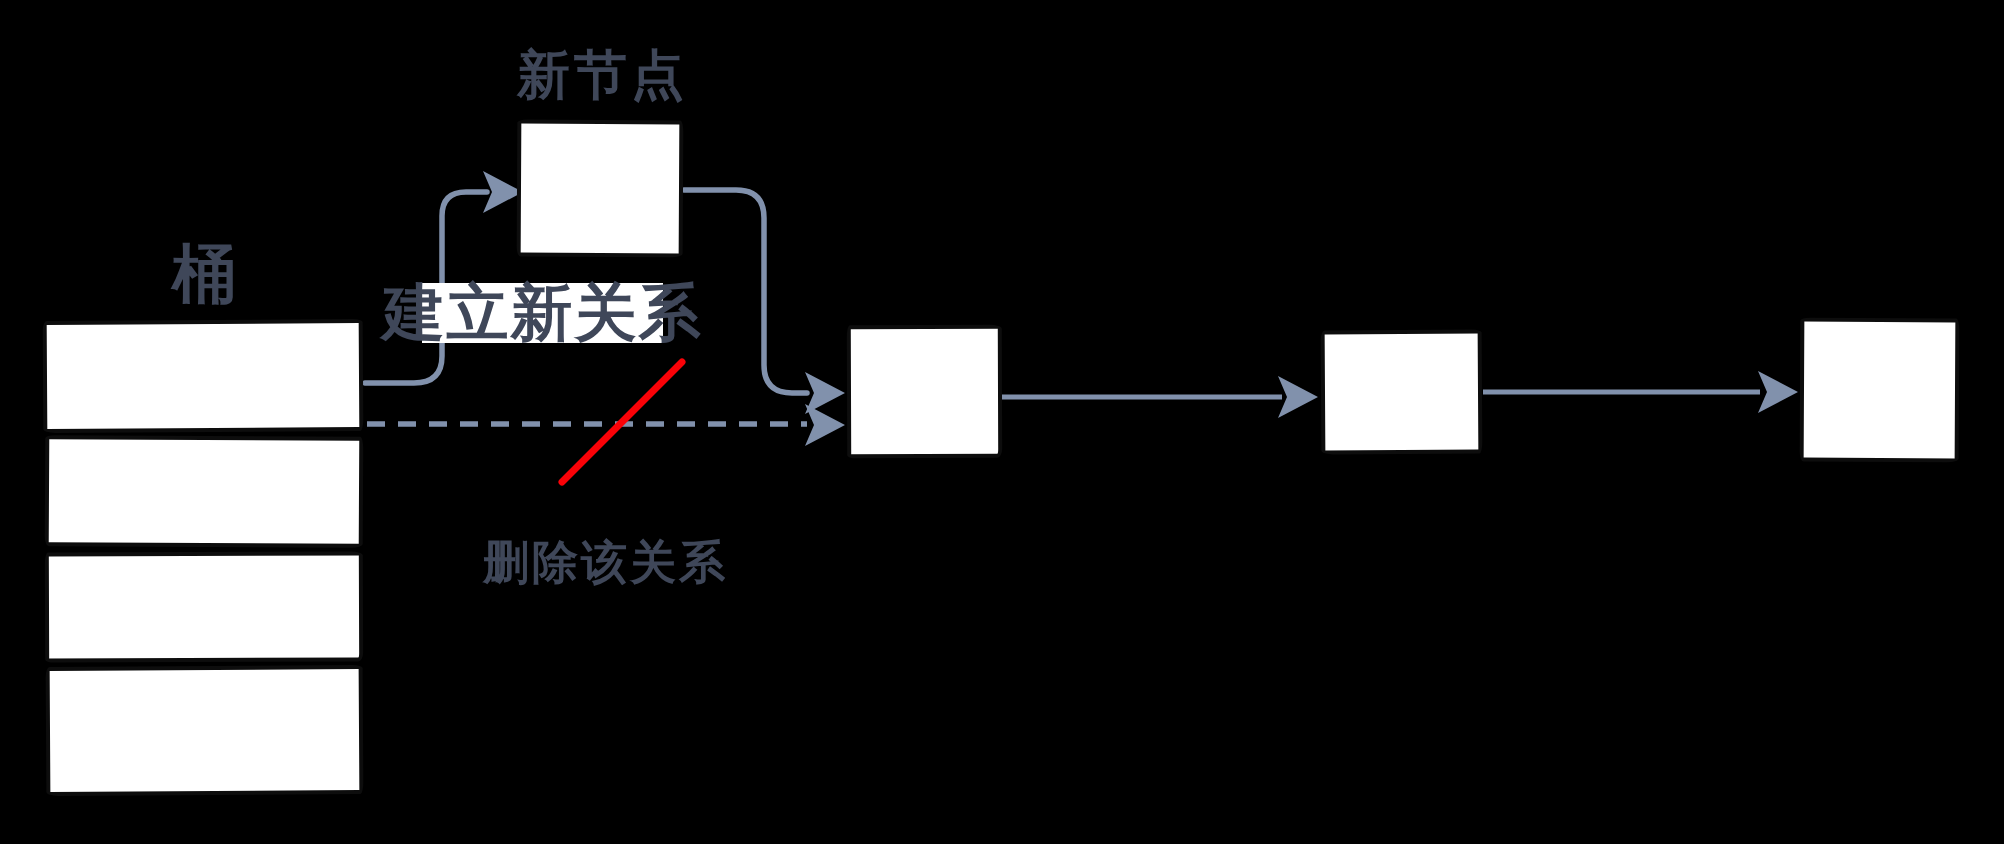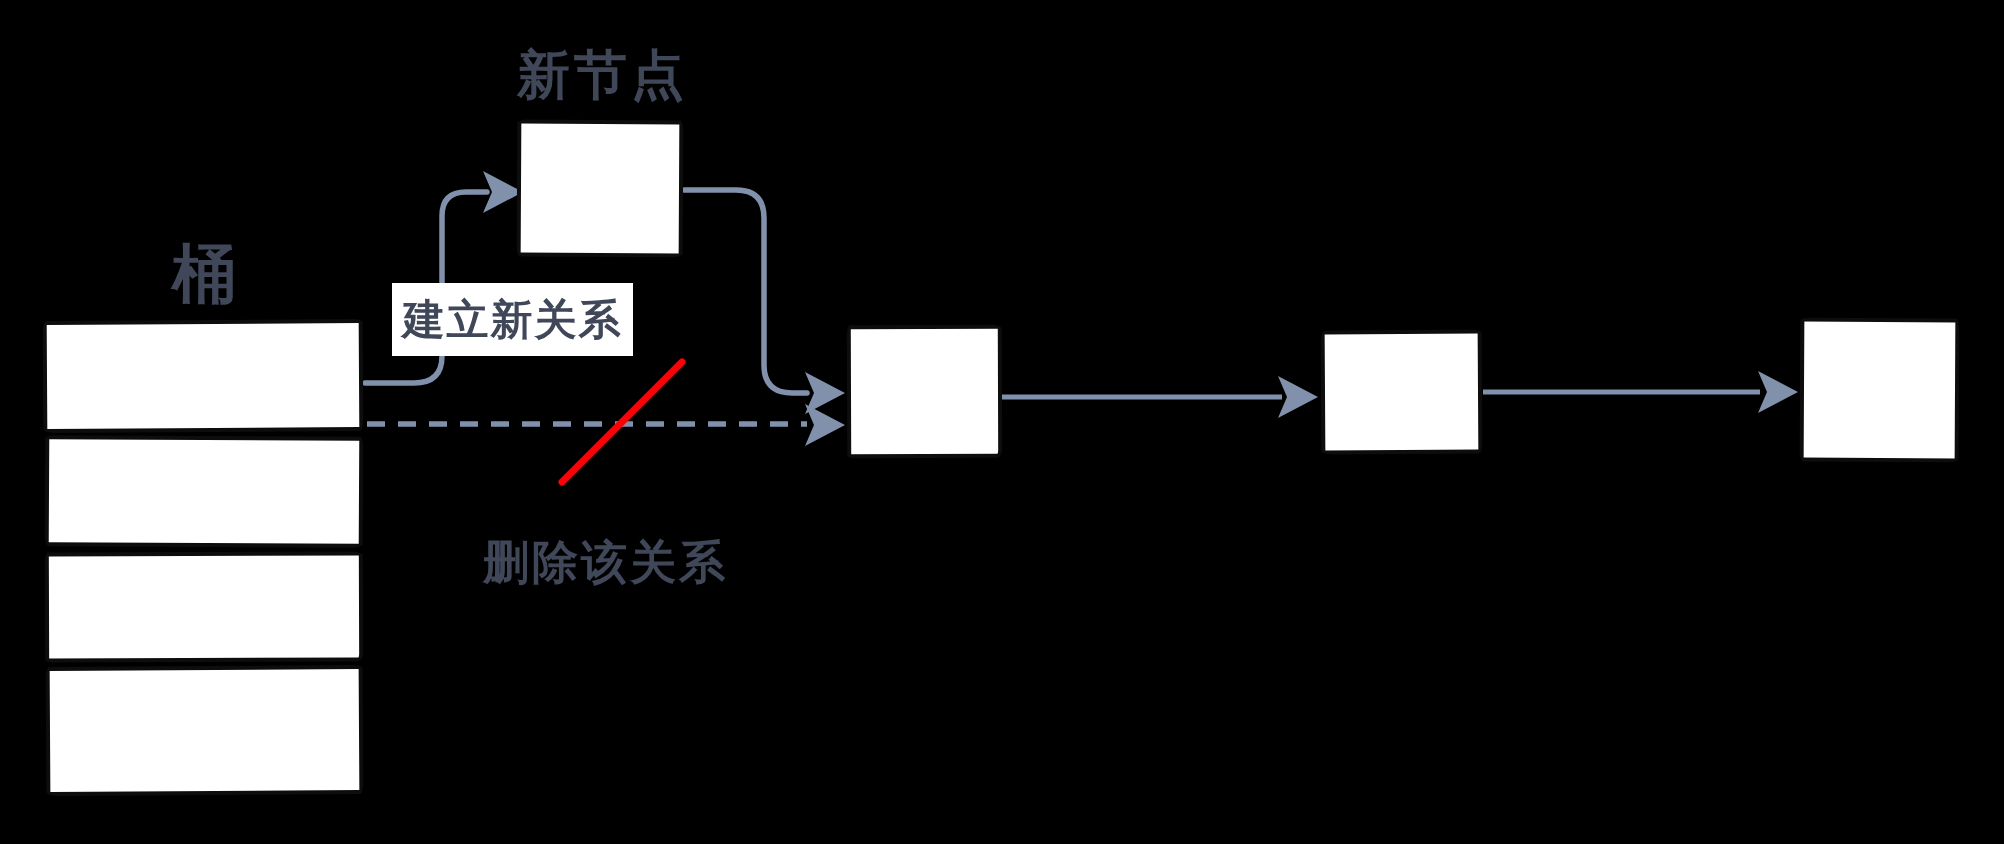--- a/index.html
+++ b/index.html
@@ -33,23 +33,23 @@
     position:absolute;
     color:var(--text);
     font-weight:700;
     line-height:1;
     white-space:nowrap;
     letter-spacing:2px;
   }
   #bucket-label{left:140px;top:242px;width:130px;font-size:64px;text-align:center;}
   #new-node-label{left:517px;top:48px;width:166px;font-size:53px;text-align:left;letter-spacing:4px;}
   #create-relation-label{
-    left:392px;top:283px;width:241px;height:73px;
+    left:422px;top:283px;width:241px;height:60px;
     background:var(--label-bg);
-    font-size:42px;text-align:center;
+    font-size:62px;text-align:center;
     display:flex;align-items:center;justify-content:center;
   }
   #delete-relation-label{left:483px;top:539px;width:236px;font-size:46px;text-align:center;letter-spacing:3px;}
 </style>
 </head>
 <body>
 
 <div id="canvas">
 
   <svg id="connectors" viewBox="0 0 2004 844" xmlns="http://www.w3.org/2000/svg">

